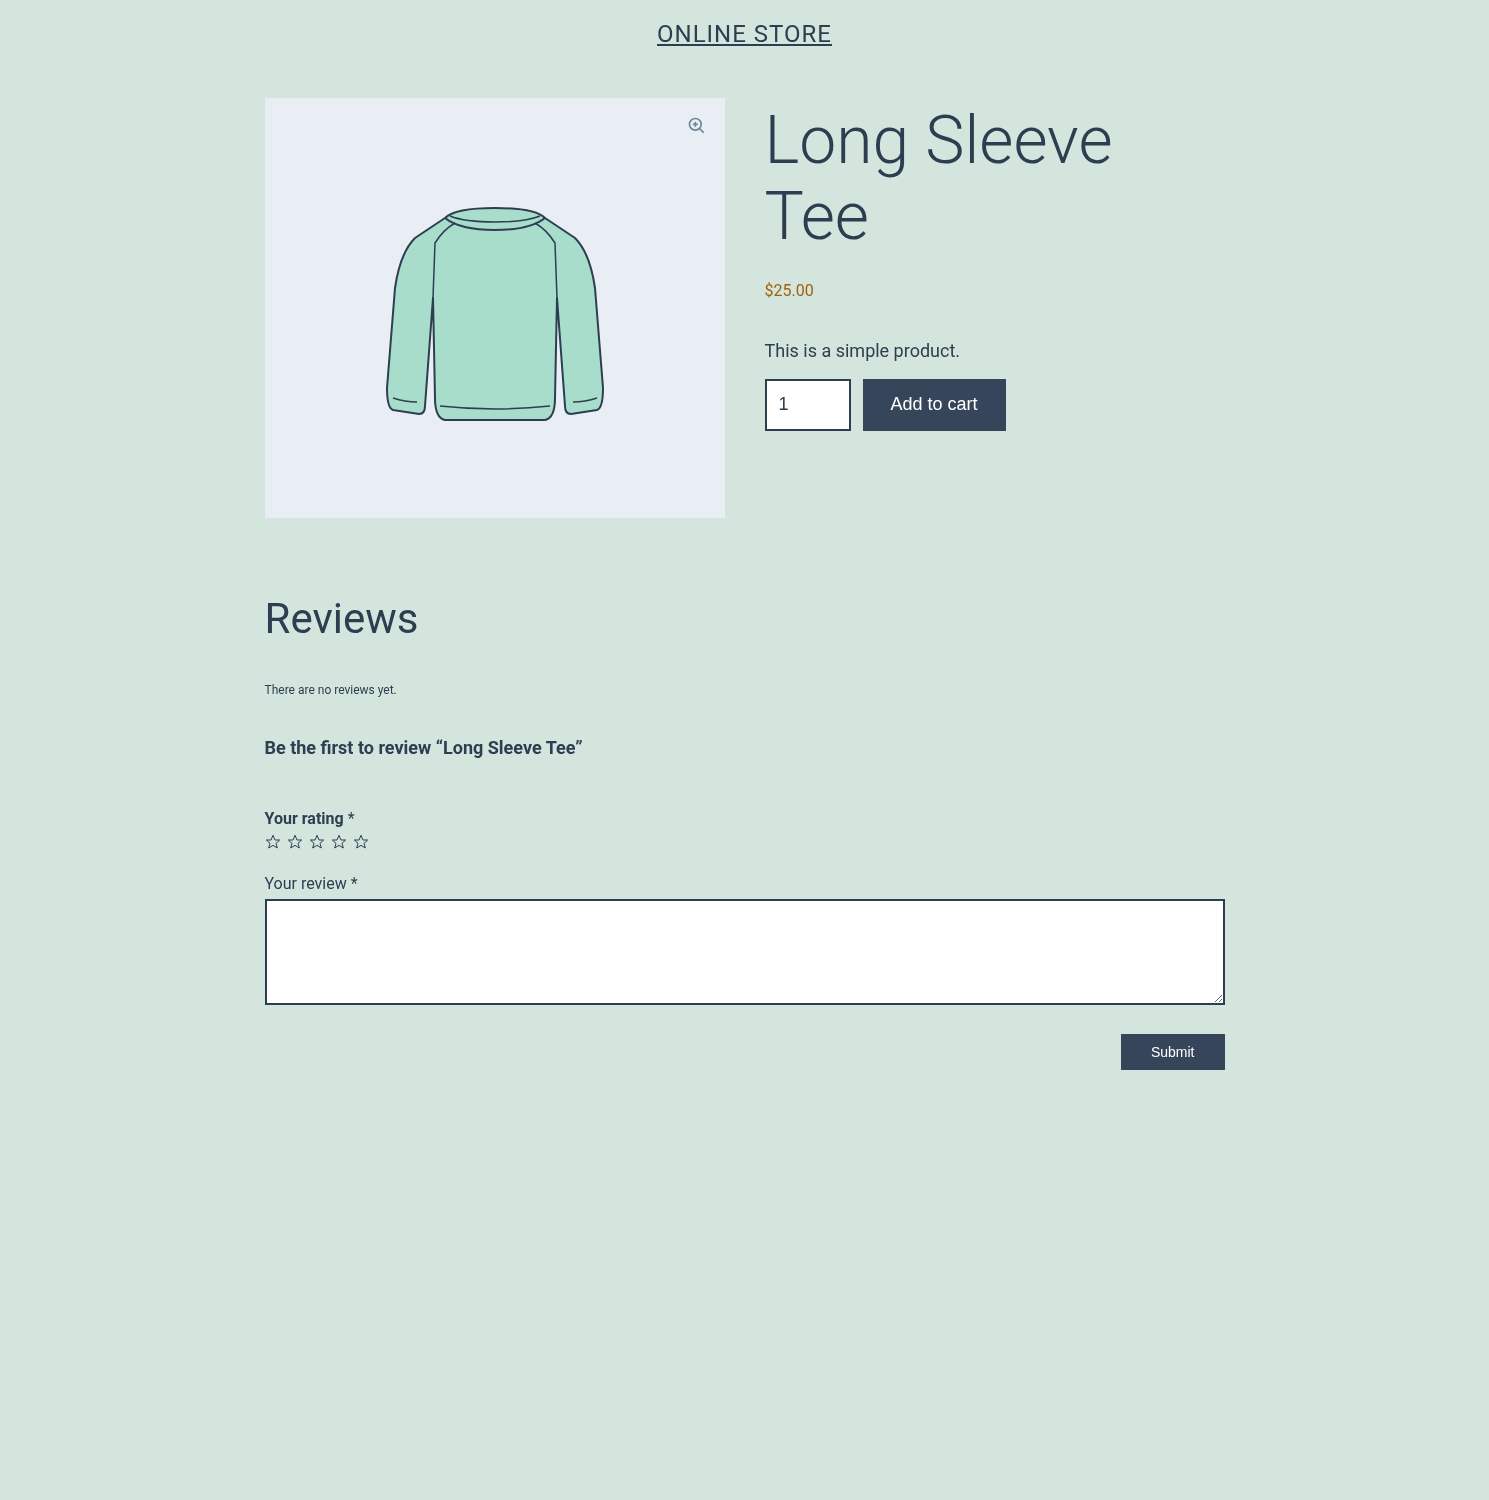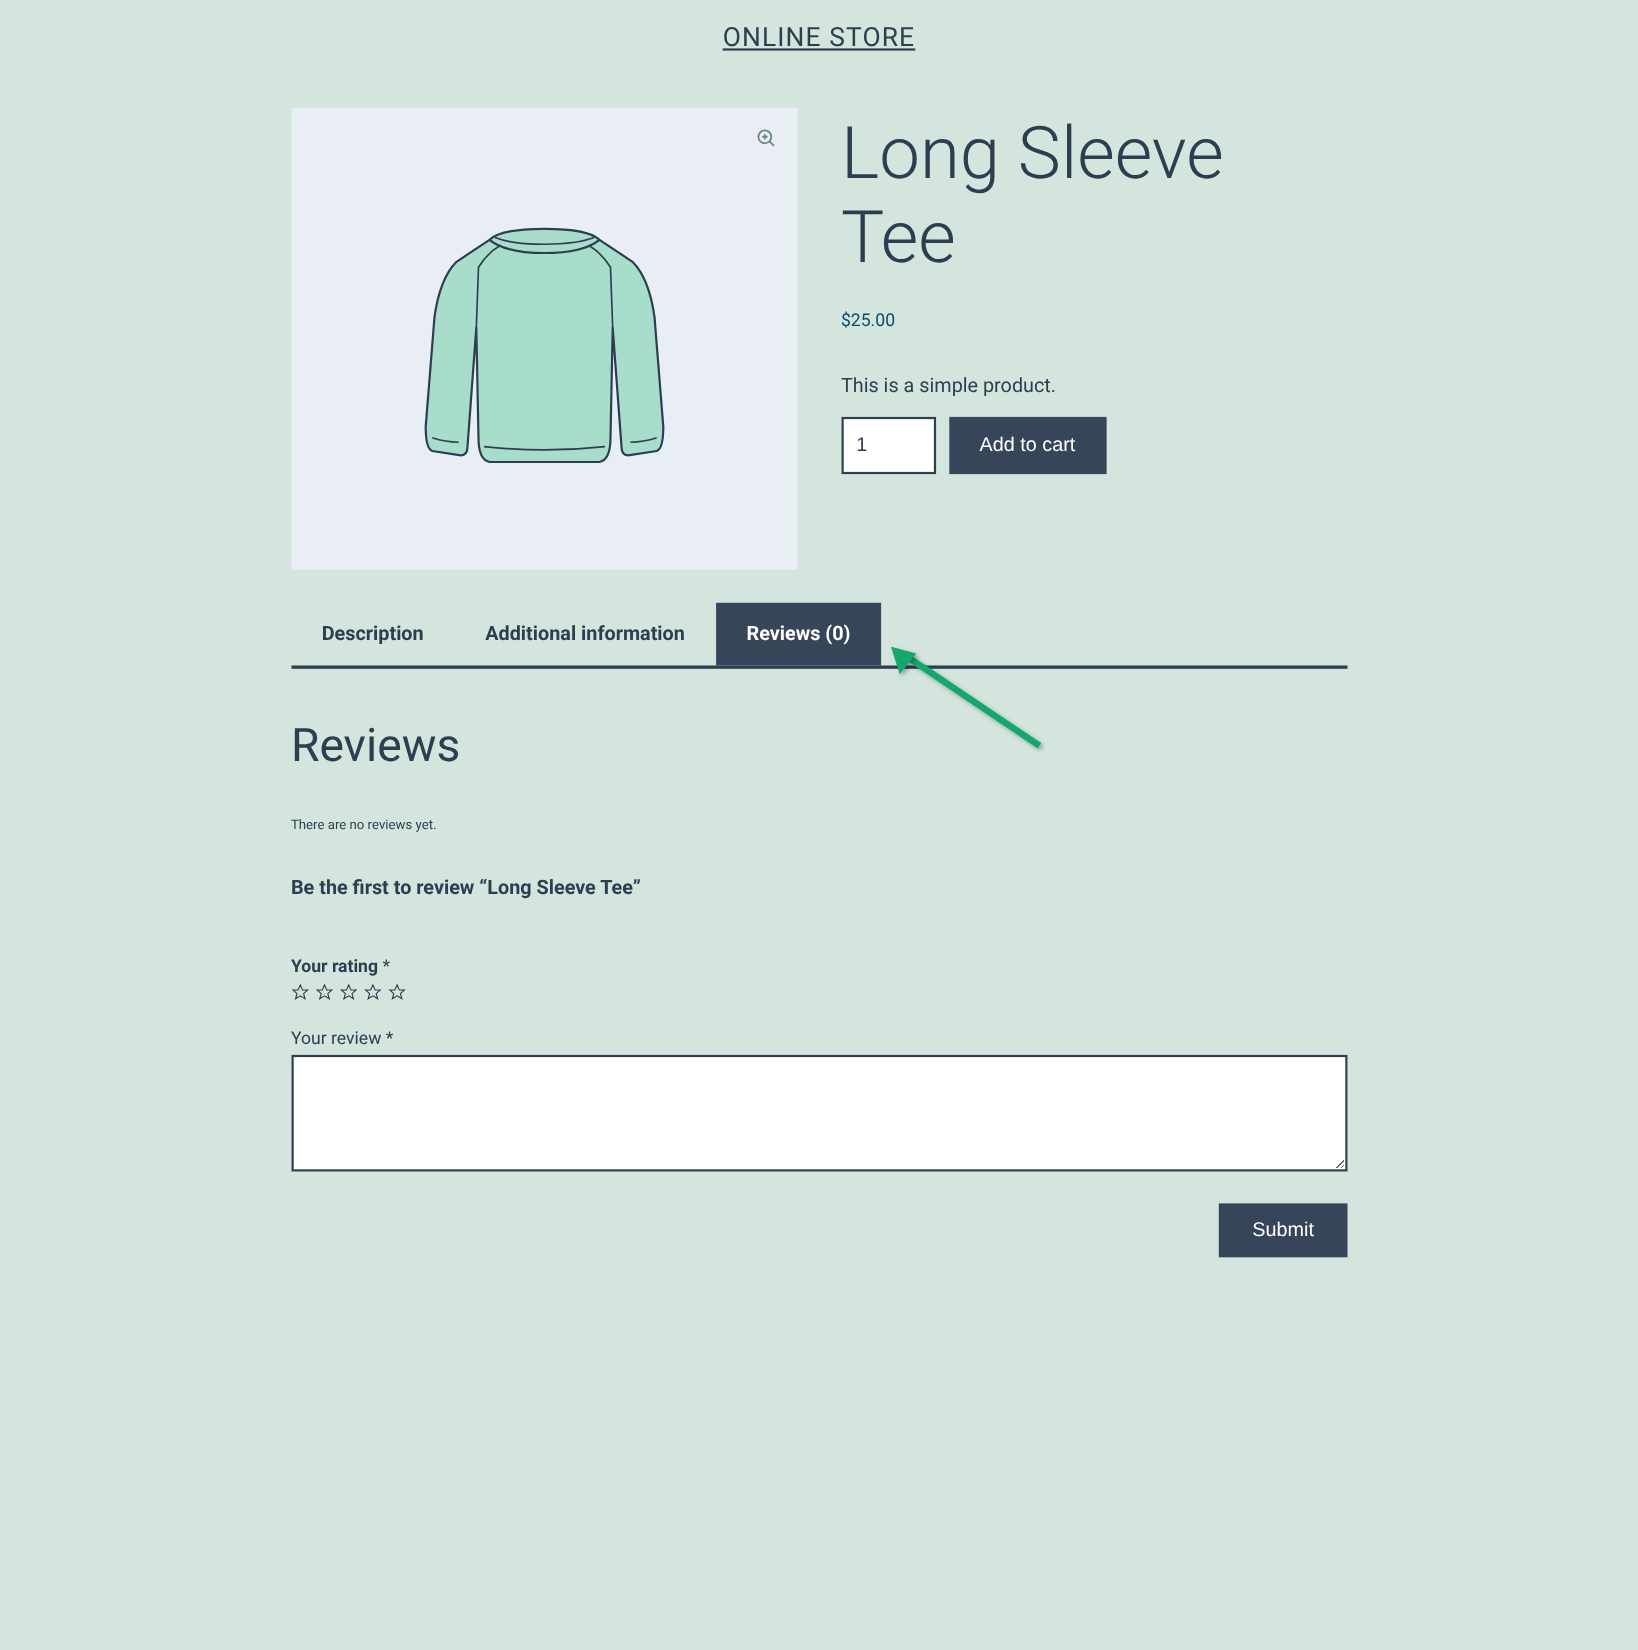--- a/index.html
+++ b/index.html
@@ -59,21 +59,21 @@
     .product-title {
       font-size: 66px;
       font-weight: 300;
       color: #2d3e50;
       line-height: 1.15;
       margin-bottom: 26px;
       margin-top: 5px;
     }
     .product-price {
       font-size: 16px;
-      color: #0c4a6e;
+      color: #a16207;
       margin-bottom: 40px;
     }
     .product-desc {
       font-size: 18px;
       color: #2d3e50;
       margin-bottom: 18px;
     }
     .cart-row {
       display: flex;
       gap: 12px;
@@ -167,23 +167,23 @@
       margin-bottom: 25px;
     }
     .submit-row {
       display: flex;
       justify-content: flex-end;
     }
     .submit-btn {
       background-color: #36455a;
       color: white;
       border: none;
-      height: 49px;
+      height: 36px;
       padding: 0 30px;
-      font-size: 18px;
+      font-size: 14px;
       cursor: pointer;
     }
     .required {
       color: #2d3e50;
     }
     .bold-label {
       font-weight: 700;
     }
   </style>
 </head>
@@ -220,34 +220,20 @@
       <h2 class="product-title">Long Sleeve Tee</h2>
       <div class="product-price">$25.00</div>
       <div class="product-desc">This is a simple product.</div>
       <div class="cart-row">
         <input type="text" class="qty-input" value="1" style="">
         <button class="add-cart-btn">Add to cart</button>
       </div>
     </div>
   </div>
 
-  <div class="tabs">
-    <div class="tab">Description</div>
-    <div class="tab">Additional information</div>
-    <div class="tab active">Reviews (0)</div>
-    <svg class="annotation-arrow" width="160" height="100" viewBox="0 0 160 100">
-      <defs>
-        <filter id="shadow" x="-20%" y="-20%" width="140%" height="140%">
-          <feDropShadow dx="2" dy="2" stdDeviation="2" flood-opacity="0.3"></feDropShadow>
-        </filter>
-      </defs>
-      <line x1="140" y1="90" x2="18" y2="8" stroke="#14a76c" stroke-width="6" filter="url(#shadow)"></line>
-      <polygon points="5,0 28,6 13,25" fill="#14a76c" filter="url(#shadow)"></polygon>
-    </svg>
-  </div>
 
   <div class="reviews-section">
     <h2 class="reviews-heading">Reviews</h2>
     <p class="no-reviews">There are no reviews yet.</p>
     <p class="review-prompt">Be the first to review “Long Sleeve Tee”</p>
 
     <label class="form-label">
       <span class="bold-label">Your rating </span><span class="required">*</span>
     </label>
     <div class="stars-row">

